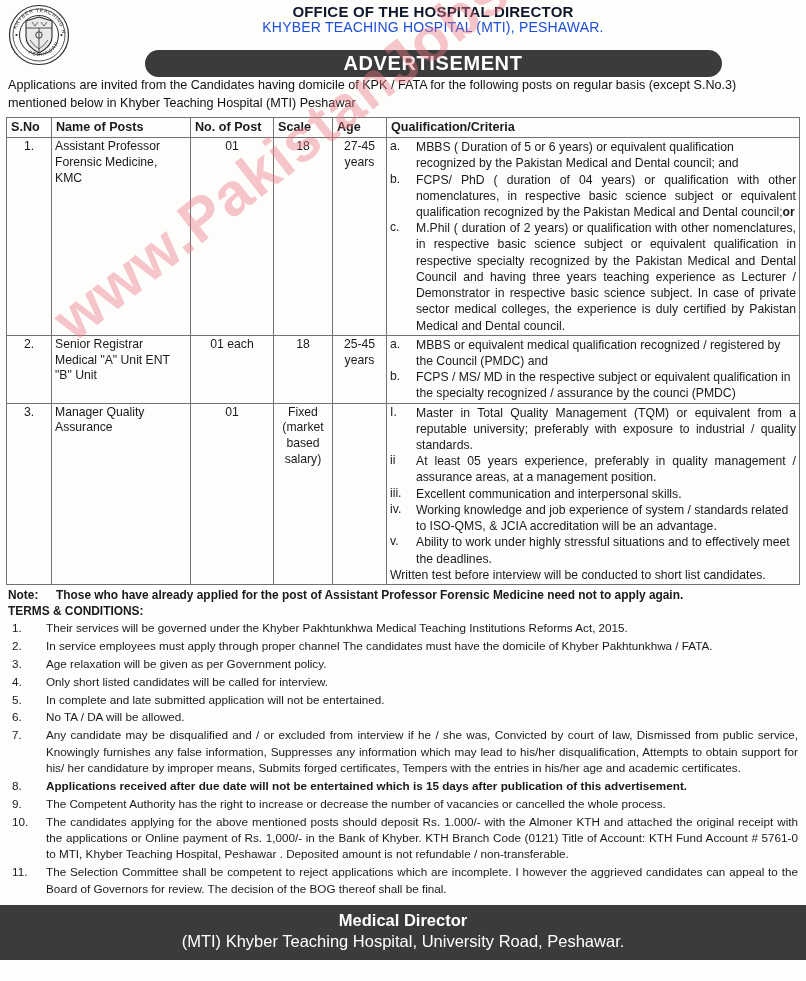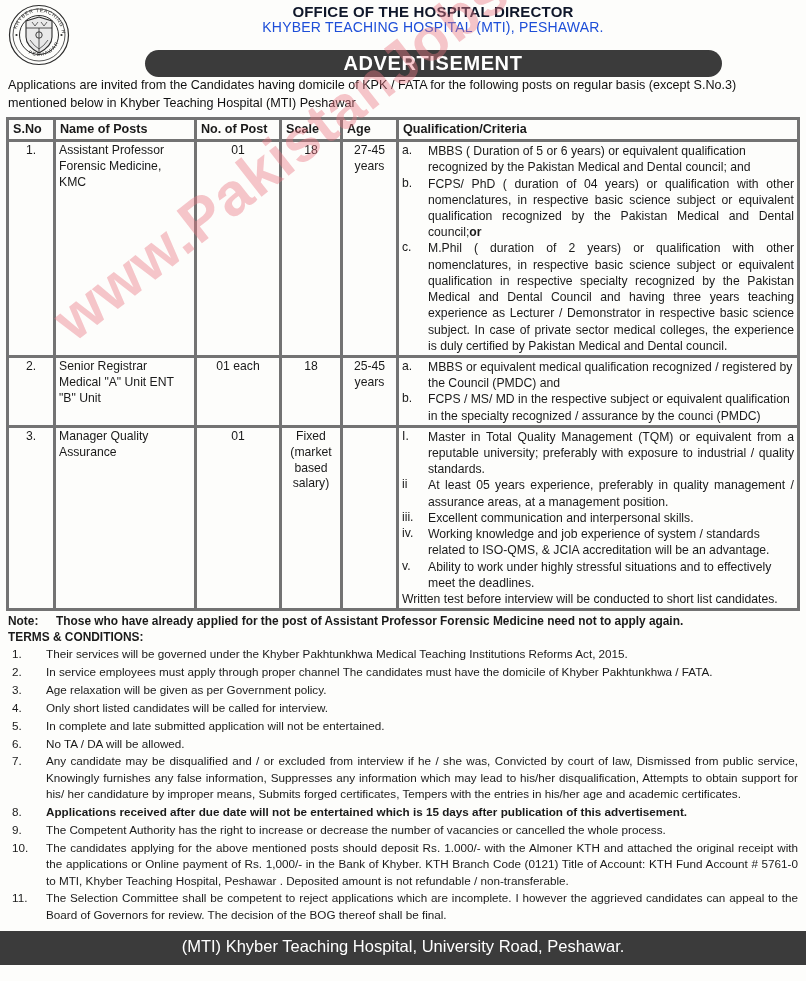--- a/index.html
+++ b/index.html
@@ -96,21 +96,21 @@
   }
   
   .tbl-wrap { padding: 0 6px; }
   table.main {
     border-collapse: collapse;
     width: 794px;
     table-layout: fixed;
     border: 1.6px solid #111;
   }
   table.main th, table.main td {
-    border: 3px solid #737373;
+    border: 1px solid #737373;
     vertical-align: top;
     padding: 1px 3px;
     font-size: 12.2px;
     line-height: 1.3;
   }
   table.main thead th {
     font-weight: bold;
     font-size: 12.6px;
     text-align: left;
     padding: 1px 4px 2px 4px;
@@ -390,16 +390,17 @@
           <span class="t-body">The candidates applying for the above mentioned posts should deposit Rs. 1.000/- with the Almoner KTH and attached the original receipt with the applications or Online payment of Rs. 1,000/- in the Bank of Khyber. KTH Branch Code (0121) Title of Account: KTH Fund Account # 5761-0 to MTI, Khyber Teaching Hospital, Peshawar . Deposited amount is not refundable / non-transferable.</span>
         </li>
         <li>
           <span class="t-num">11.</span>
           <span class="t-body">The Selection Committee shall be competent to reject applications which are incomplete. I however the aggrieved candidates can appeal to the Board of Governors for review. The decision of the BOG thereof shall be final.</span>
         </li>
       </ol>
   </div>
 
   <div class="footer">
+    <div class="footer-l1">Medical Director</div>
     <div class="footer-l2">(MTI) Khyber Teaching Hospital, University Road, Peshawar.</div>
   </div>
 
 </div>
 
 </body></html>

